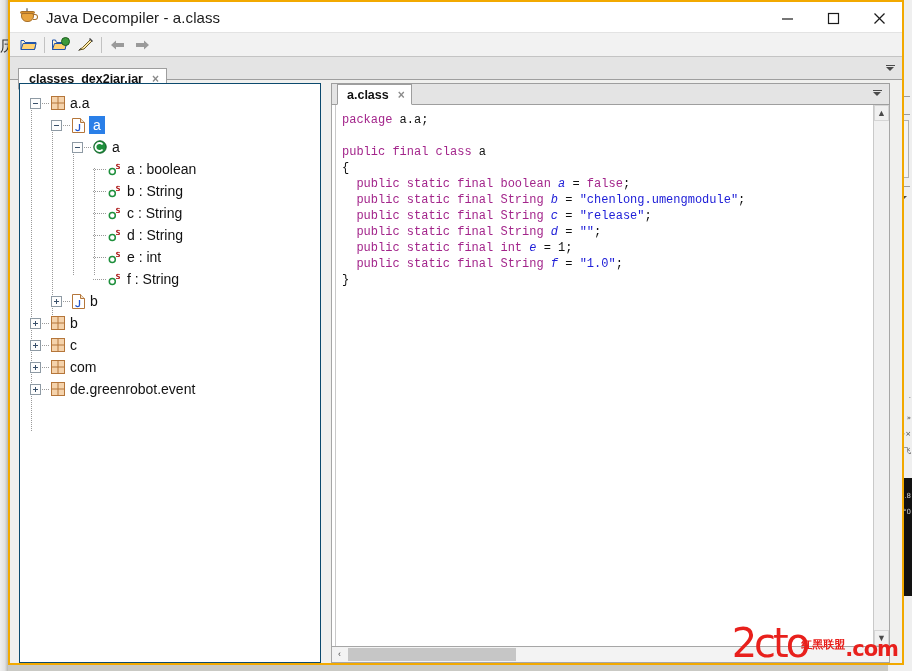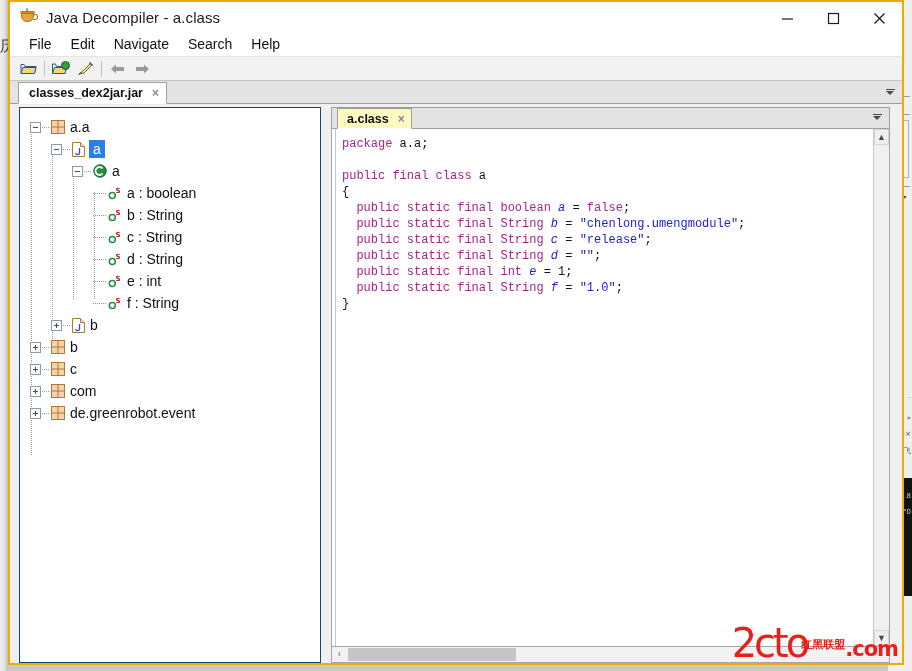--- a/index.html
+++ b/index.html
@@ -152,21 +152,21 @@
   }
   .jar-tab {
     height: 22px;
     background: #ffffff;
     border: 1px solid #9e9e9e;
     border-bottom: 1px solid #ffffff;
     display: flex; align-items: center;
     padding: 0 7px 0 10px;
     font-size: 12.5px; font-weight: bold; color: #111;
     cursor: default;
-    position: relative; top: 1px;
+    position: relative; top: 11px;
   }
   .tab-x {
     margin-left: 9px; color: #8b8b8b; font-size: 12px;
     font-family: "Liberation Sans", sans-serif;
     cursor: default;
   }
   .strip-dd {
     position: absolute; right: 6px; bottom: 4px;
     width: 12px; height: 14px;
     display: flex; flex-direction: column; align-items: center; justify-content: center;
@@ -261,21 +261,21 @@
   .ed-tabstrip {
     height: 22px; min-height: 22px;
     background: #e4e4e4;
     border: 1px solid #9e9e9e;
     border-bottom: 1px solid #9e9e9e;
     display: flex; align-items: flex-end;
     position: relative;
     padding-left: 5px;
   }
   .ed-tab {
-    height: 21px; background: #fef9c3;
+    height: 21px; background: #ffffff;
     border: 1px solid #9e9e9e; border-bottom: 1px solid #ffffff;
     display: flex; align-items: center;
     padding: 0 6px 0 9px;
     font-size: 12.5px; font-weight: bold; color: #111;
     position: relative; top: 1px; cursor: default;
   }
   .ed-area {
     flex: 1; min-height: 0;
     border: 1px solid #a6a6a6; border-top: none;
     background: #ffffff;
@@ -410,27 +410,20 @@
       </div>
       <div class="win-btn">
         <svg width="13" height="13" viewBox="0 0 13 13">
           <line x1="1.5" y1="1.5" x2="11.5" y2="11.5" stroke="#1b1b1b" stroke-width="1.2"></line>
           <line x1="11.5" y1="1.5" x2="1.5" y2="11.5" stroke="#1b1b1b" stroke-width="1.2"></line>
         </svg>
       </div>
     </div>
   </div>
 
-  <div class="menubar">
-    <div class="menu-item">File</div>
-    <div class="menu-item">Edit</div>
-    <div class="menu-item">Navigate</div>
-    <div class="menu-item">Search</div>
-    <div class="menu-item">Help</div>
-  </div>
 
   <div class="toolbar">
     <div class="tb-btn">
       <svg width="17" height="15" viewBox="0 0 17 15">
         <path d="M1 3.5 L1 12.5 L14.5 12.5 L16 5.5 L5 5.5 L4 3.5 Z" fill="#fff2cf" stroke="#2255aa" stroke-width="1"></path>
         <path d="M1 12.5 L3 6.5 L16 6.5 L14.5 12.5 Z" fill="#ffd272" stroke="#2255aa" stroke-width="1"></path>
       </svg>
     </div>
     <div class="tb-sep"></div>
     <div class="tb-btn">

